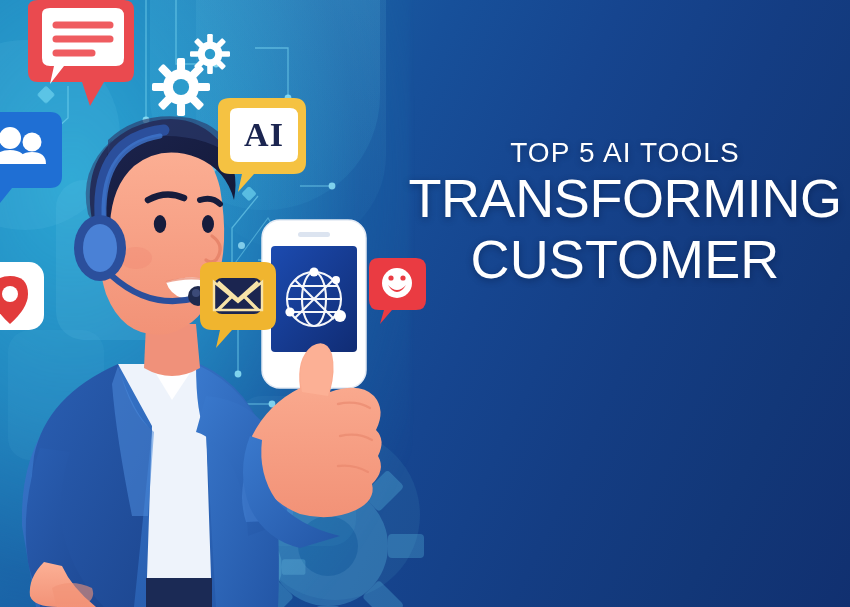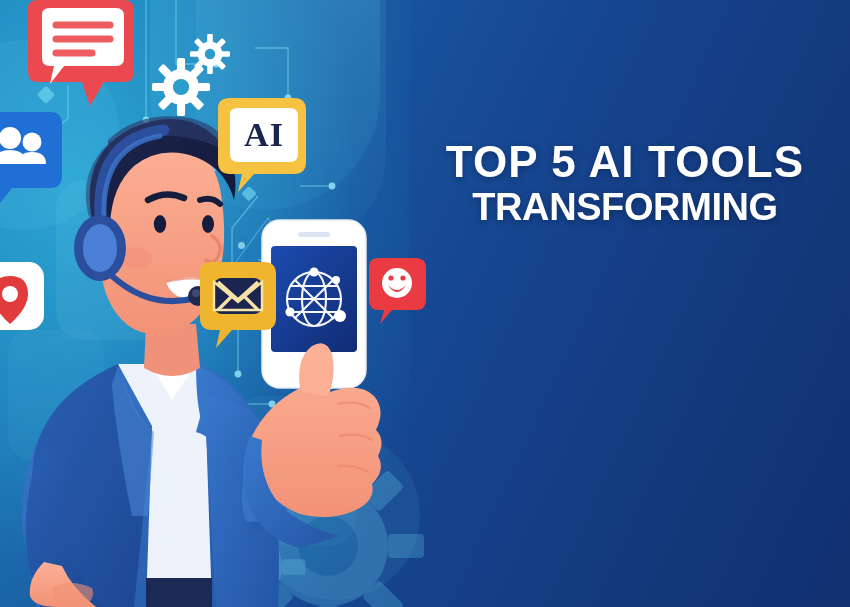--- a/index.html
+++ b/index.html
@@ -60,29 +60,29 @@
 
   
   .headline {
     position:absolute;
     left:400px; top:138px;
     width:450px;
     text-align:center;
     color:#ffffff;
   }
   .hl-kicker {
-    font-size:44px;
-    font-weight:bold;
+    font-size:28px;
+    font-weight:normal;
     letter-spacing:1.1px;
     line-height:1.08;
     text-shadow:0 2px 6px rgba(4,20,52,.40);
   }
   .hl-big {
-    font-size:38px;
-    font-weight:bold;
+    font-size:54px;
+    font-weight:normal;
     letter-spacing:-0.4px;
     line-height:1.13;
     text-shadow:0 2px 7px rgba(4,20,52,.42);
     white-space:nowrap;
   }
   .hl-big.l2 { letter-spacing:0.1px; }
   .hl-big.l3 { letter-spacing:1.0px; }
 </style>
 </head>
 <body>
@@ -378,15 +378,16 @@
       <circle cx="25" cy="22" r="2.6"></circle>
       <circle cx="37" cy="22" r="2.6"></circle>
       <path d="M22 29 Q31 39 40 29 Q36 36 31 36 Q26 36 22 29 Z"></path>
     </g>
     <path d="M18 27 Q18 14 31 12" fill="none" stroke="#ea3b42" stroke-width="0"></path>
   </svg>
 
   <div class="headline">
     <div class="hl-kicker">TOP 5 AI TOOLS</div>
     <div class="hl-big l1">TRANSFORMING</div>
+    <div class="hl-big l2">CUSTOMER</div>
   </div>
 
 </div>
 
 </body></html>

